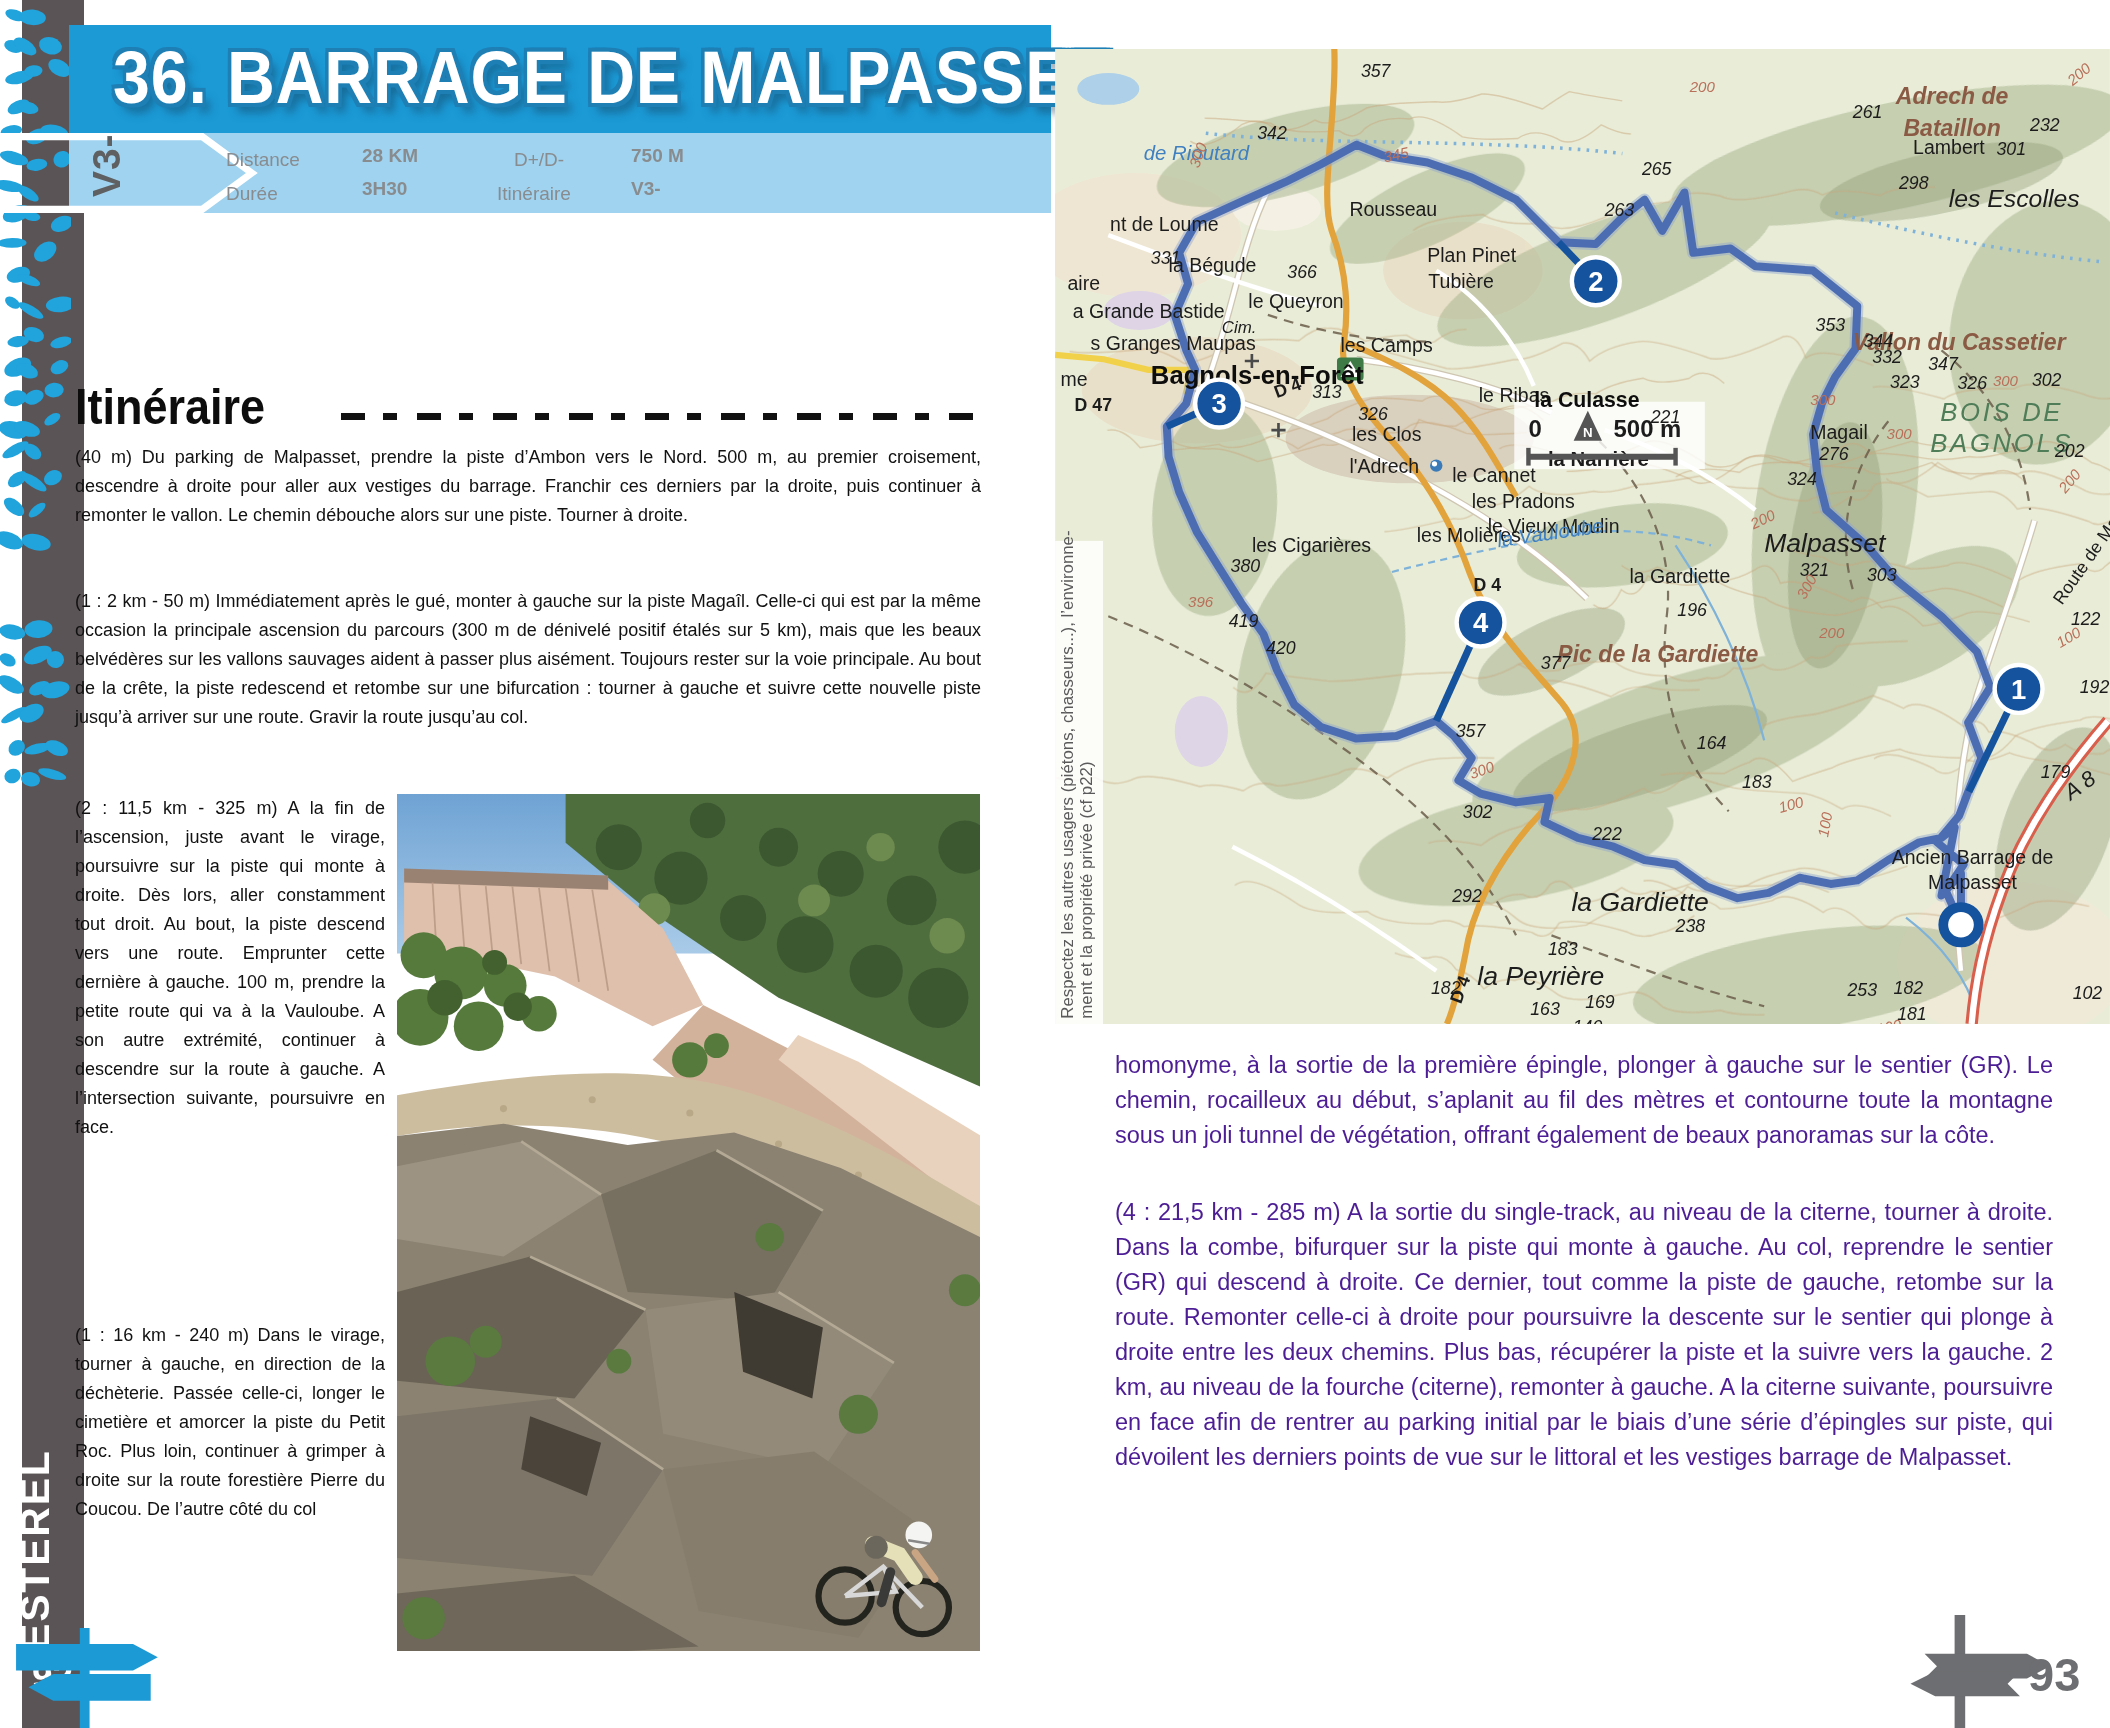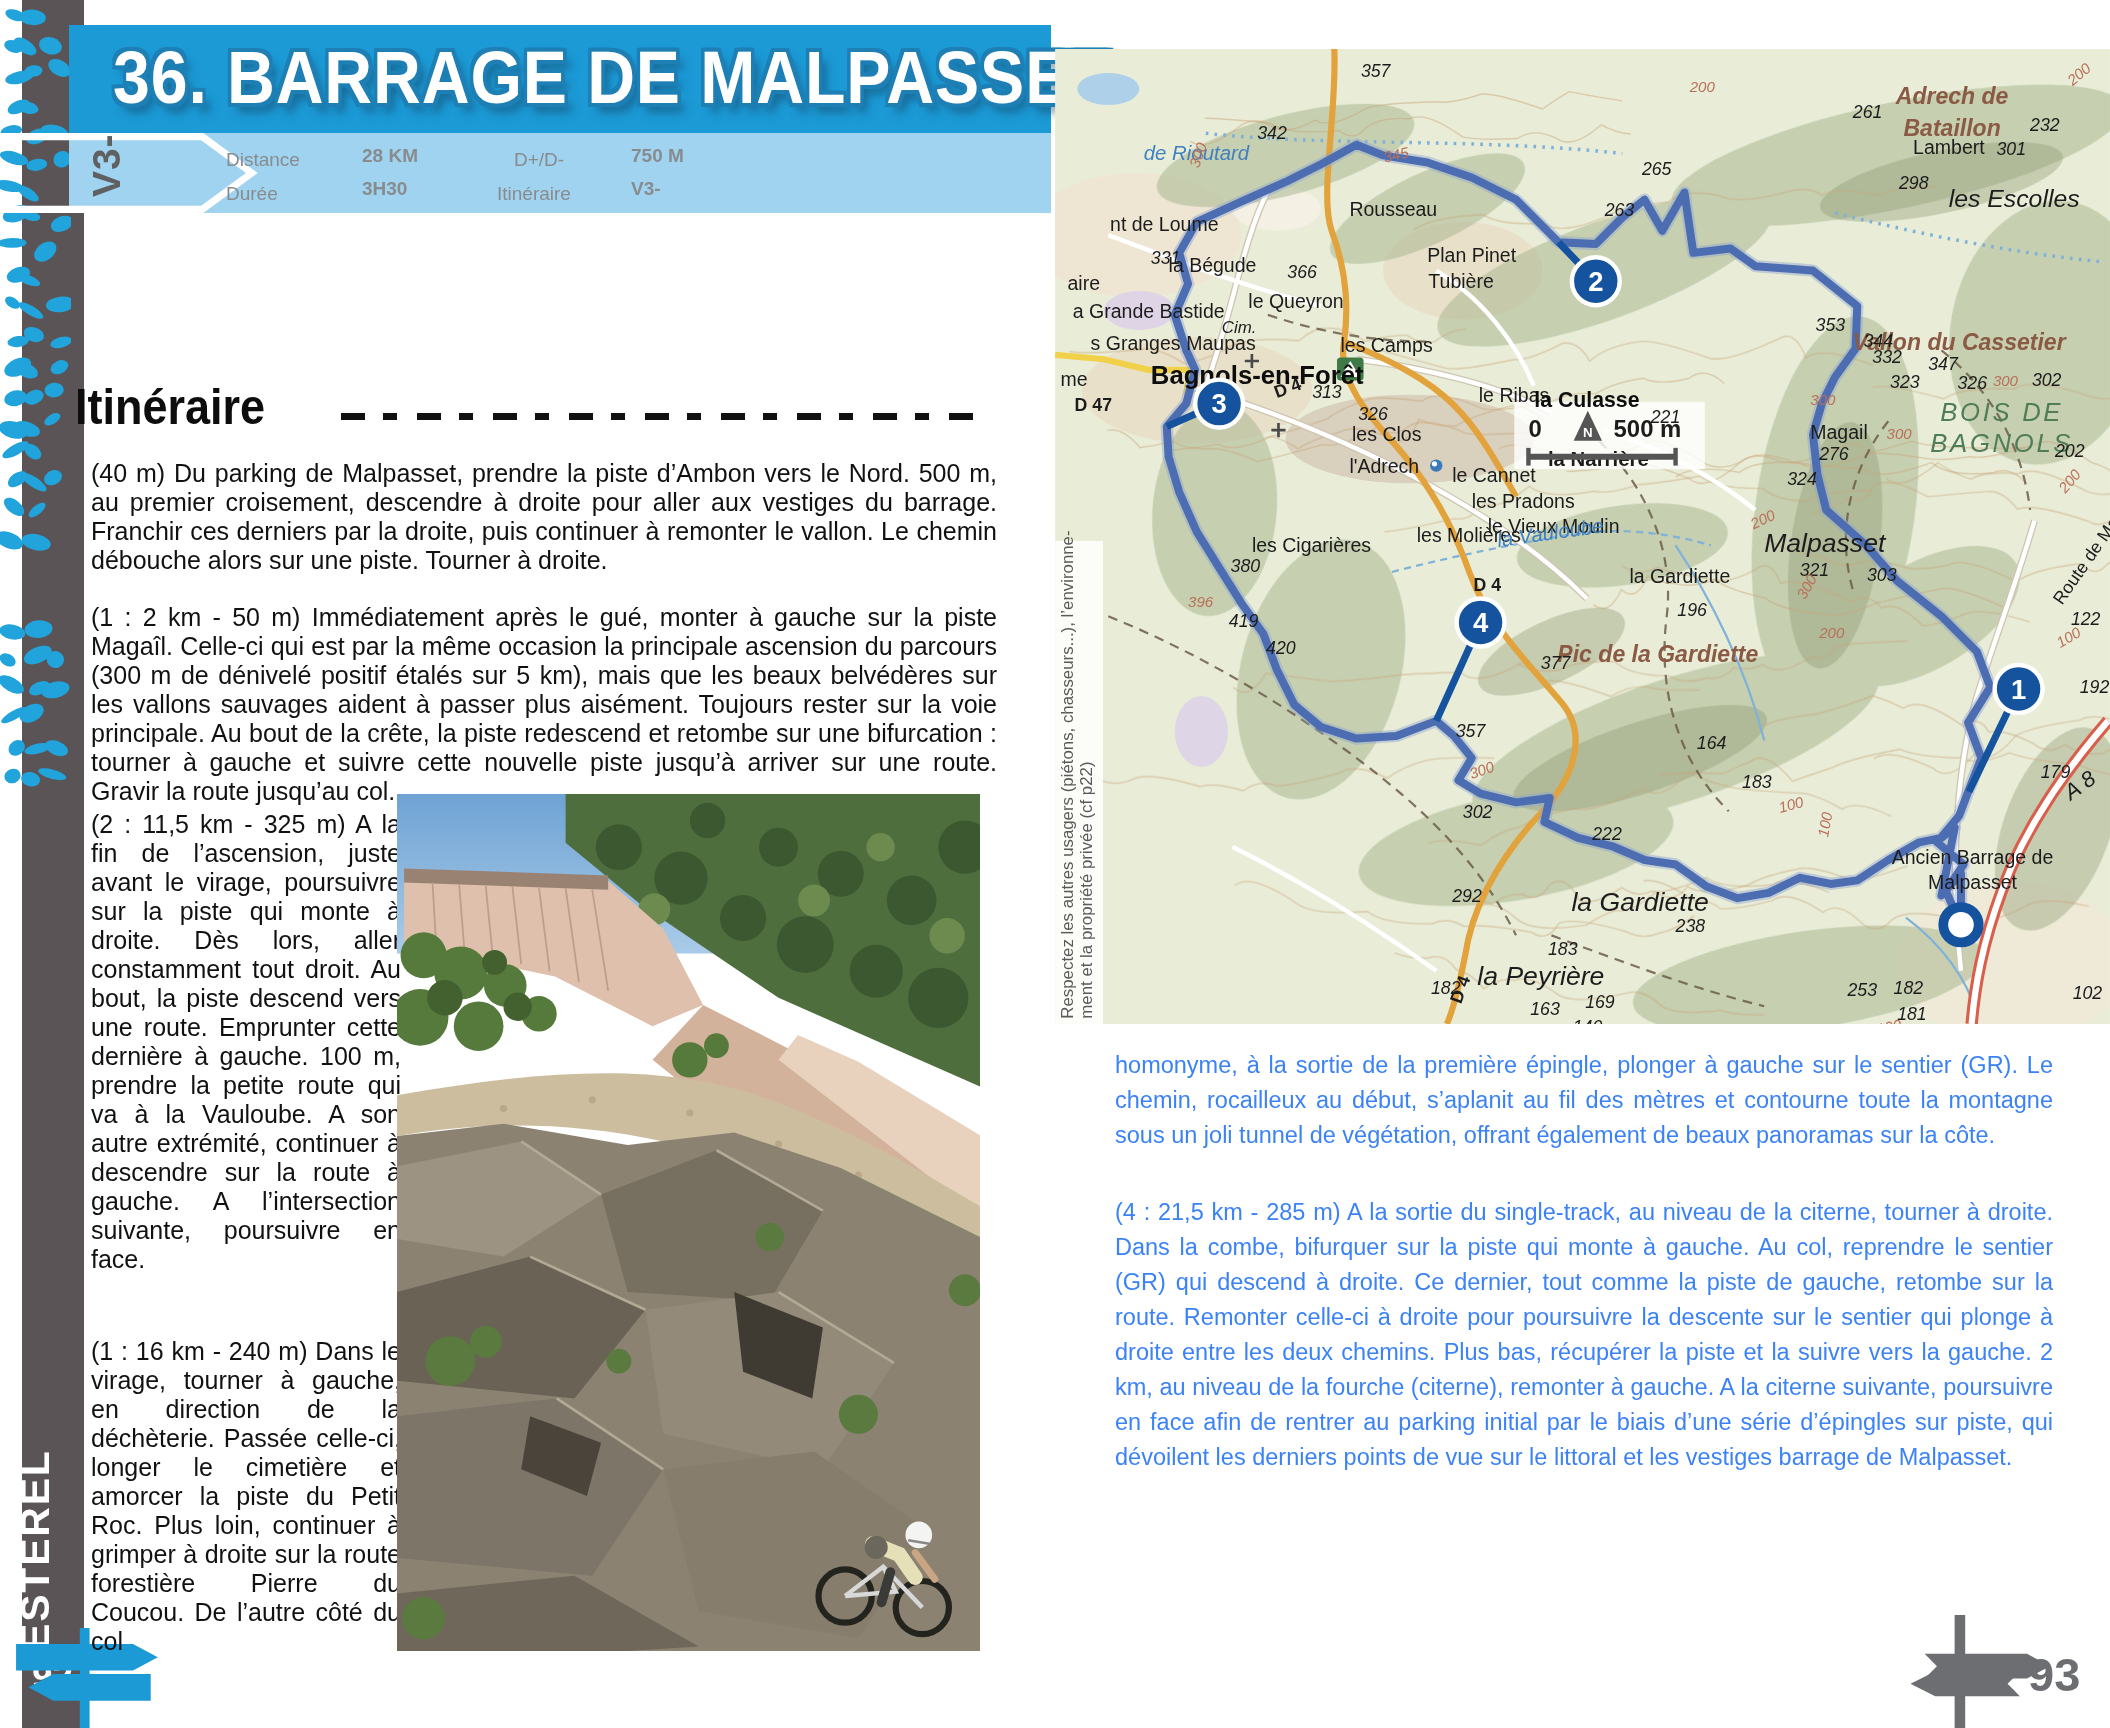--- a/index.html
+++ b/index.html
@@ -25,21 +25,21 @@
             font-size:39px;font-weight:800;color:#5f6062;letter-spacing:0.9px;}
   .stat{position:absolute;font-size:19px;color:#898c8f;}
   .intro{position:absolute;left:69px;top:226px;width:982px;height:146px;background:#cfe7f7;}
   .intro p{margin:0;position:absolute;left:16px;top:21px;width:931px;font-size:26.6px;line-height:38px;
            font-style:italic;color:#1c1c1c;}
   
   .h-itin{position:absolute;left:75px;top:378px;font-size:50px;font-weight:800;color:#0d0d0d;
           transform:scaleX(.9);transform-origin:0 0;letter-spacing:0px;}
   .h-dash{position:absolute;left:341px;top:413px;width:640px;height:7px;
           background:repeating-linear-gradient(90deg,#111 0 24px,transparent 24px 42px,#111 42px 56px,transparent 56px 76px);}
-  .body-p{position:absolute;margin:16px;font-size:25px;line-height:29px;text-align:justify;color:#111;}
+  .body-p{position:absolute;margin:0;font-size:18px;line-height:29px;text-align:justify;color:#111;}
   #p1{left:75px;top:443px;width:906px;}
   #p2{left:75px;top:587px;width:906px;}
   #p3{left:75px;top:794px;width:310px;}
   #p4{left:75px;top:1321px;width:310px;}
   .photo{position:absolute;left:397px;top:794px;width:583px;height:857px;}
   
   .map{position:absolute;left:1055px;top:49px;width:1055px;height:975px;}
   svg text{font-family:"Liberation Sans",sans-serif;}
   .pl{font-size:22px;fill:#1c1c1c;}
   .pl2{font-size:28px;font-style:italic;fill:#1c1c1c;}
@@ -51,21 +51,21 @@
   .bl{font-size:23px;font-style:italic;fill:#4080c0;}
   .el{font-size:20px;fill:#1c1c1c;font-style:italic;}
   .el2{font-size:25px;fill:#1c1c1c;font-style:italic;}
   .ct{font-size:17px;fill:#b9705a;font-style:italic;}
   .rd{font-size:20px;font-weight:bold;fill:#1c1c1c;}
   .rt{font-size:20px;fill:#1c1c1c;}
   .it{font-size:19px;font-style:italic;fill:#1c1c1c;}
   .wpnum{font-size:31px;font-weight:bold;fill:#fff;text-anchor:middle;}
   .map-caption{font-size:19px;fill:#5a5a5a;}
   
-  .right-p{position:absolute;margin:0;font-size:23.5px;line-height:35px;text-align:justify;color:#3b82f6;
+  .right-p{position:absolute;margin:0;font-size:23.5px;line-height:35px;text-align:justify;color:#4c1d95;
            left:1115px;width:938px;}
   #pa{top:1048px;}
   #pb{top:1195px;}
   .pageno-right{position:absolute;left:2028px;top:1647px;color:#6d6e71;font-weight:bold;font-size:47px;}
 </style>
 </head>
 <body>
 
 <div class="sheet">
 

